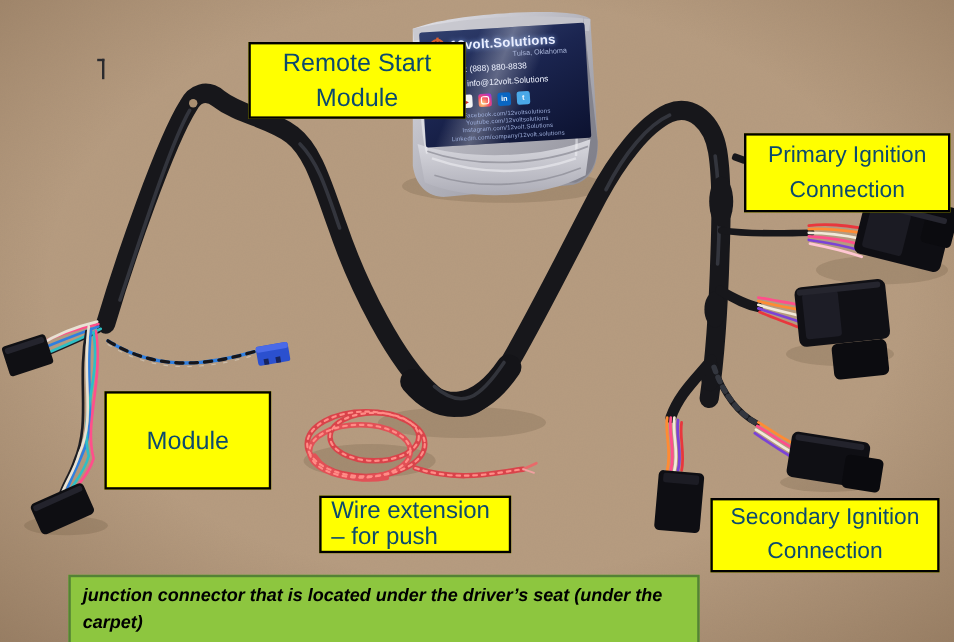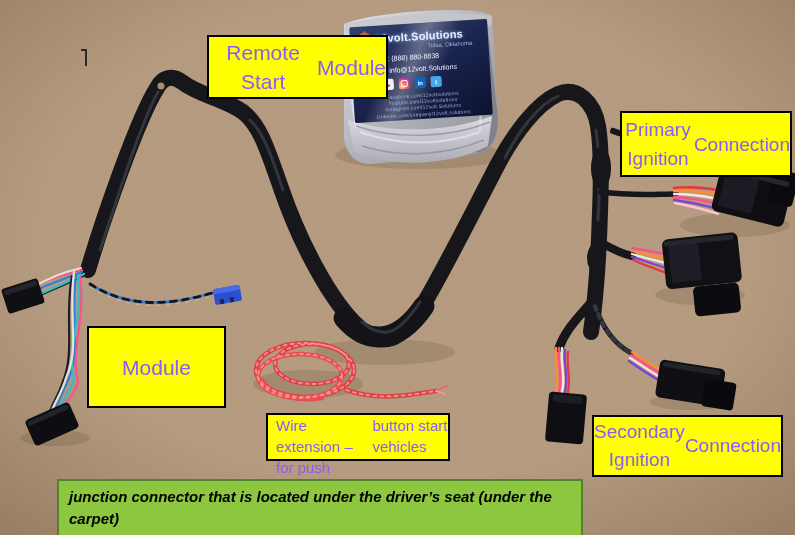--- a/index.html
+++ b/index.html
@@ -4,29 +4,29 @@
 <style>
   html,body{margin:0;padding:0;background:#888;}
   .stage{
     position:relative;width:795px;height:535px;overflow:hidden;
     font-family:"Liberation Sans",sans-serif;background:#b79c80;
   }
   .photo-svg{position:absolute;left:0;top:0;z-index:0;}
 
   
   .ylabel{
-    position:absolute;background:#FFFF00;border:2px solid #000;color:#8b5cf6;
-    display:flex;flex-direction:row;justify-content:center;align-items:center;
+    position:absolute;background:#FFFF00;border:2px solid #000;color:#0c4a6e;
+    display:flex;flex-direction:column;justify-content:center;align-items:center;
     text-align:center;z-index:20;box-sizing:border-box;
     font-family:"Liberation Sans",sans-serif;
   }
   #lbl-remote{left:207px;top:35px;width:181px;height:64px;font-size:21px;line-height:29px;}
   #lbl-primary{left:620px;top:111px;width:172px;height:66px;font-size:19px;line-height:29px;}
   #lbl-module{left:87px;top:326px;width:139px;height:82px;font-size:21px;line-height:39px;}
-  #lbl-wirext{left:266px;top:413px;width:184px;height:48px;font-size:15px;line-height:21px;
+  #lbl-wirext{left:266px;top:413px;width:160px;height:48px;font-size:20px;line-height:21px;
     align-items:flex-start;text-align:left;padding-left:8px;}
   #lbl-secondary{left:592px;top:415px;width:191px;height:62px;font-size:19px;line-height:28px;}
 
   
   .note{
     position:absolute;left:57px;top:479px;width:526px;height:58px;
     background:#8DC63F;border:2px solid #548235;box-sizing:border-box;
     color:#000;font-size:15px;font-weight:bold;font-style:italic;line-height:22px;
     padding:5px 0 0 10px;z-index:20;
   }
@@ -289,21 +289,20 @@
   </div>
   <div class="ylabel" id="lbl-primary">
     <span>Primary Ignition</span>
     <span>Connection</span>
   </div>
   <div class="ylabel" id="lbl-module">
     <span>Module</span>
   </div>
   <div class="ylabel" id="lbl-wirext">
     <span>Wire extension – for push</span>
-    <span>button start vehicles</span>
   </div>
   <div class="ylabel" id="lbl-secondary">
     <span>Secondary Ignition</span>
     <span>Connection</span>
   </div>
 
   <div class="note">
     <div>junction connector that is located under the driver’s seat (under the carpet)</div>
   </div>
 

